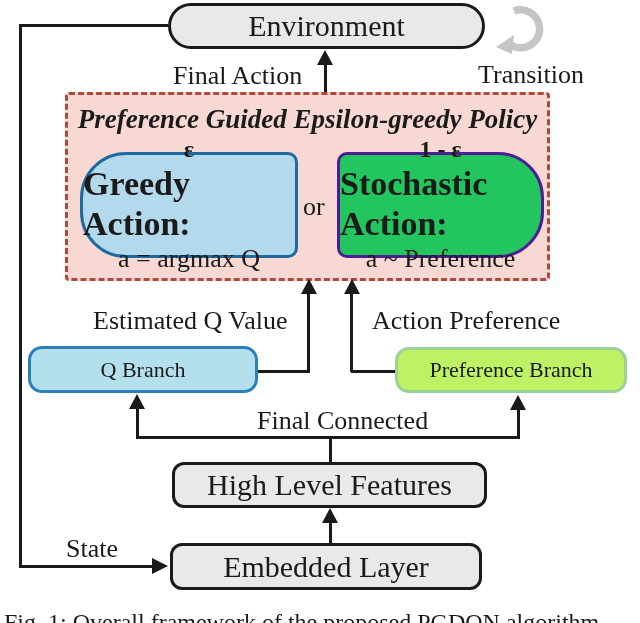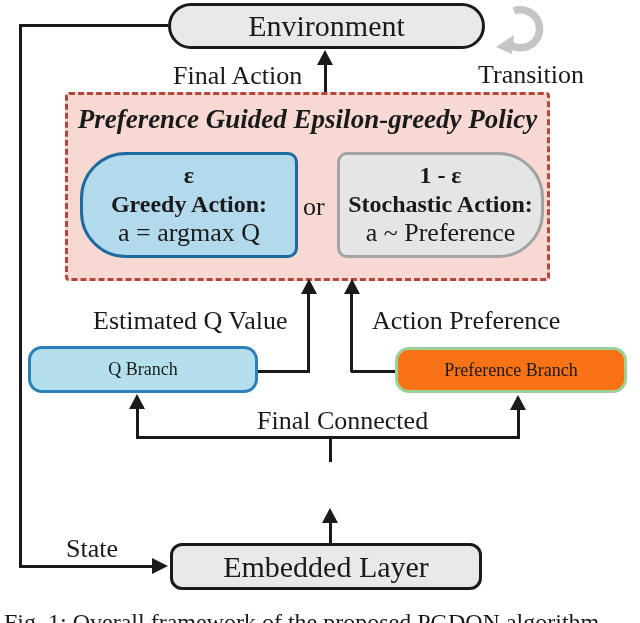--- a/index.html
+++ b/index.html
@@ -35,31 +35,31 @@
   .policy-title { position: absolute; left: 0; top: 9px; width: 100%;
     text-align: center; font-size: 27px; font-weight: bold; font-style: italic; }
 
   .action-box { position: absolute; display: flex; flex-direction: column;
     align-items: center; justify-content: center; box-sizing: border-box;
     line-height: 1.18; }
   .greedy-box { left: 80px; top: 152px; width: 218px; height: 106px;
     background: #b3d9ec; border: 3px solid #1d6b9e;
     border-radius: 46px 10px 10px 46px; }
   .stochastic-box { left: 337px; top: 152px; width: 207px; height: 106px;
-    background: #e5e5e5; border: 3px solid #a3a3a3;
+    background: #22c55e; border: 3px solid #4c1d95;
     border-radius: 10px 46px 46px 10px; }
   .prob-line { font-size: 24px; font-weight: bold; }
-  .head-line { font-size: 24px; font-weight: bold; }
+  .head-line { font-size: 34px; font-weight: bold; }
   .formula-line { font-size: 26px; }
 
-  .branch-box { font-size: 18px; border-radius: 14px; }
+  .branch-box { font-size: 22px; border-radius: 14px; }
   .q-branch { left: 28px; top: 346px; width: 230px; height: 47px;
     background: #b4e0ee; border: 3px solid #2b80b9; }
   .pref-branch { left: 395px; top: 347px; width: 232px; height: 46px;
-    background: #f97316; border: 3px solid #9bd099; }
+    background: #bef264; border: 3px solid #9bd099; }
 
   .caption { position: absolute; left: 4px; top: 609px; width: 636px;
     font-size: 24px; white-space: nowrap; }
 
   .transition-svg { position: absolute; left: 492px; top: 2px; }
 </style>
 </head>
 <body>
 
 <div class="stage">
@@ -120,20 +120,23 @@
   </div>
 
   <div class="line" style="left:136px; top:436px; width:384px; height:3px;"></div>
   <div class="line" style="left:136px; top:408px; width:3px; height:28px;"></div>
   <div class="head-up" style="left:129px; top:394px;"></div>
   <div class="line" style="left:517px; top:409px; width:3px; height:27px;"></div>
   <div class="head-up" style="left:510px; top:395px;"></div>
   <div class="line" style="left:329px; top:436px; width:3px; height:26px;"></div>
   <div class="lbl" style="left:257px; top:406px;">Final Connected</div>
 
+  <div class="box gray-box" style="left:172px; top:462px; width:315px; height:46px;">
+    <span>High Level Features</span>
+  </div>
 
   <div class="line" style="left:329px; top:522px; width:3px; height:21px;"></div>
   <div class="head-up" style="left:322px; top:508px;"></div>
 
   <div class="box gray-box" style="left:170px; top:543px; width:312px; height:47px;">
     <span>Embedded Layer</span>
   </div>
 
   <div class="lbl" style="left:66px; top:534px;">State</div>
 

